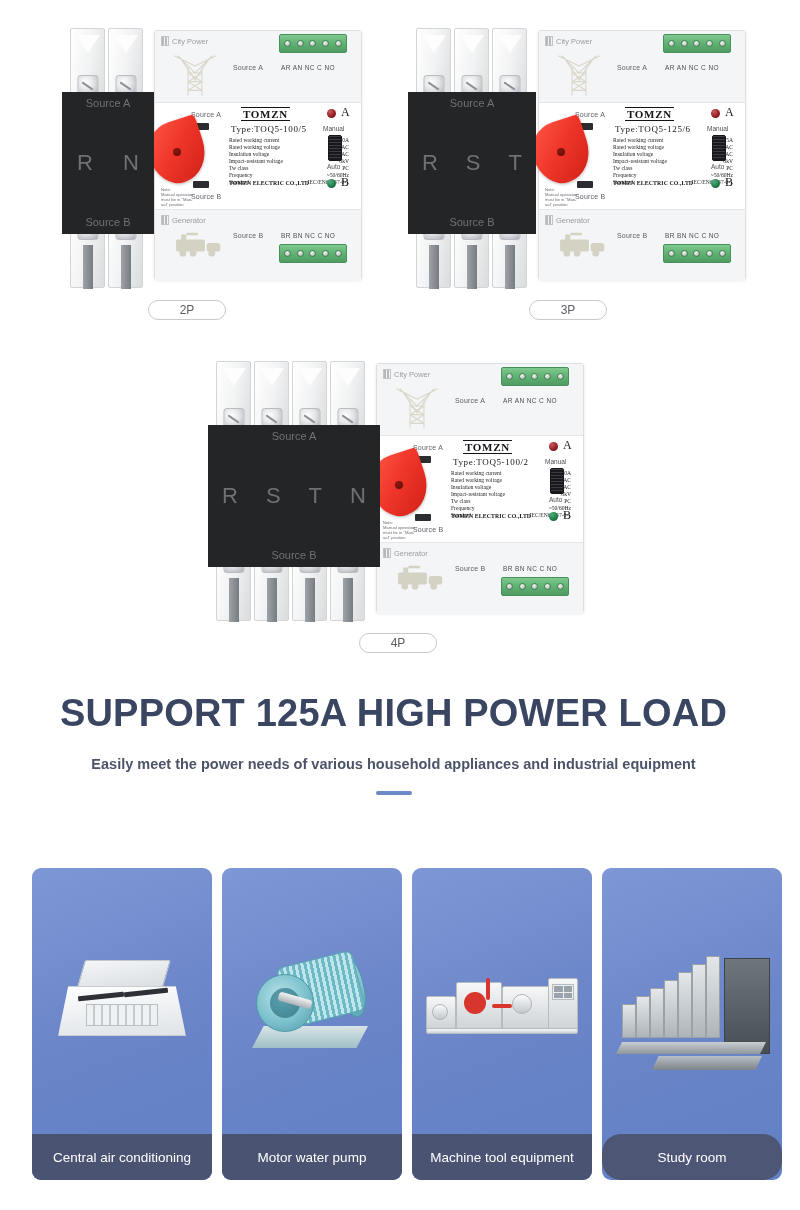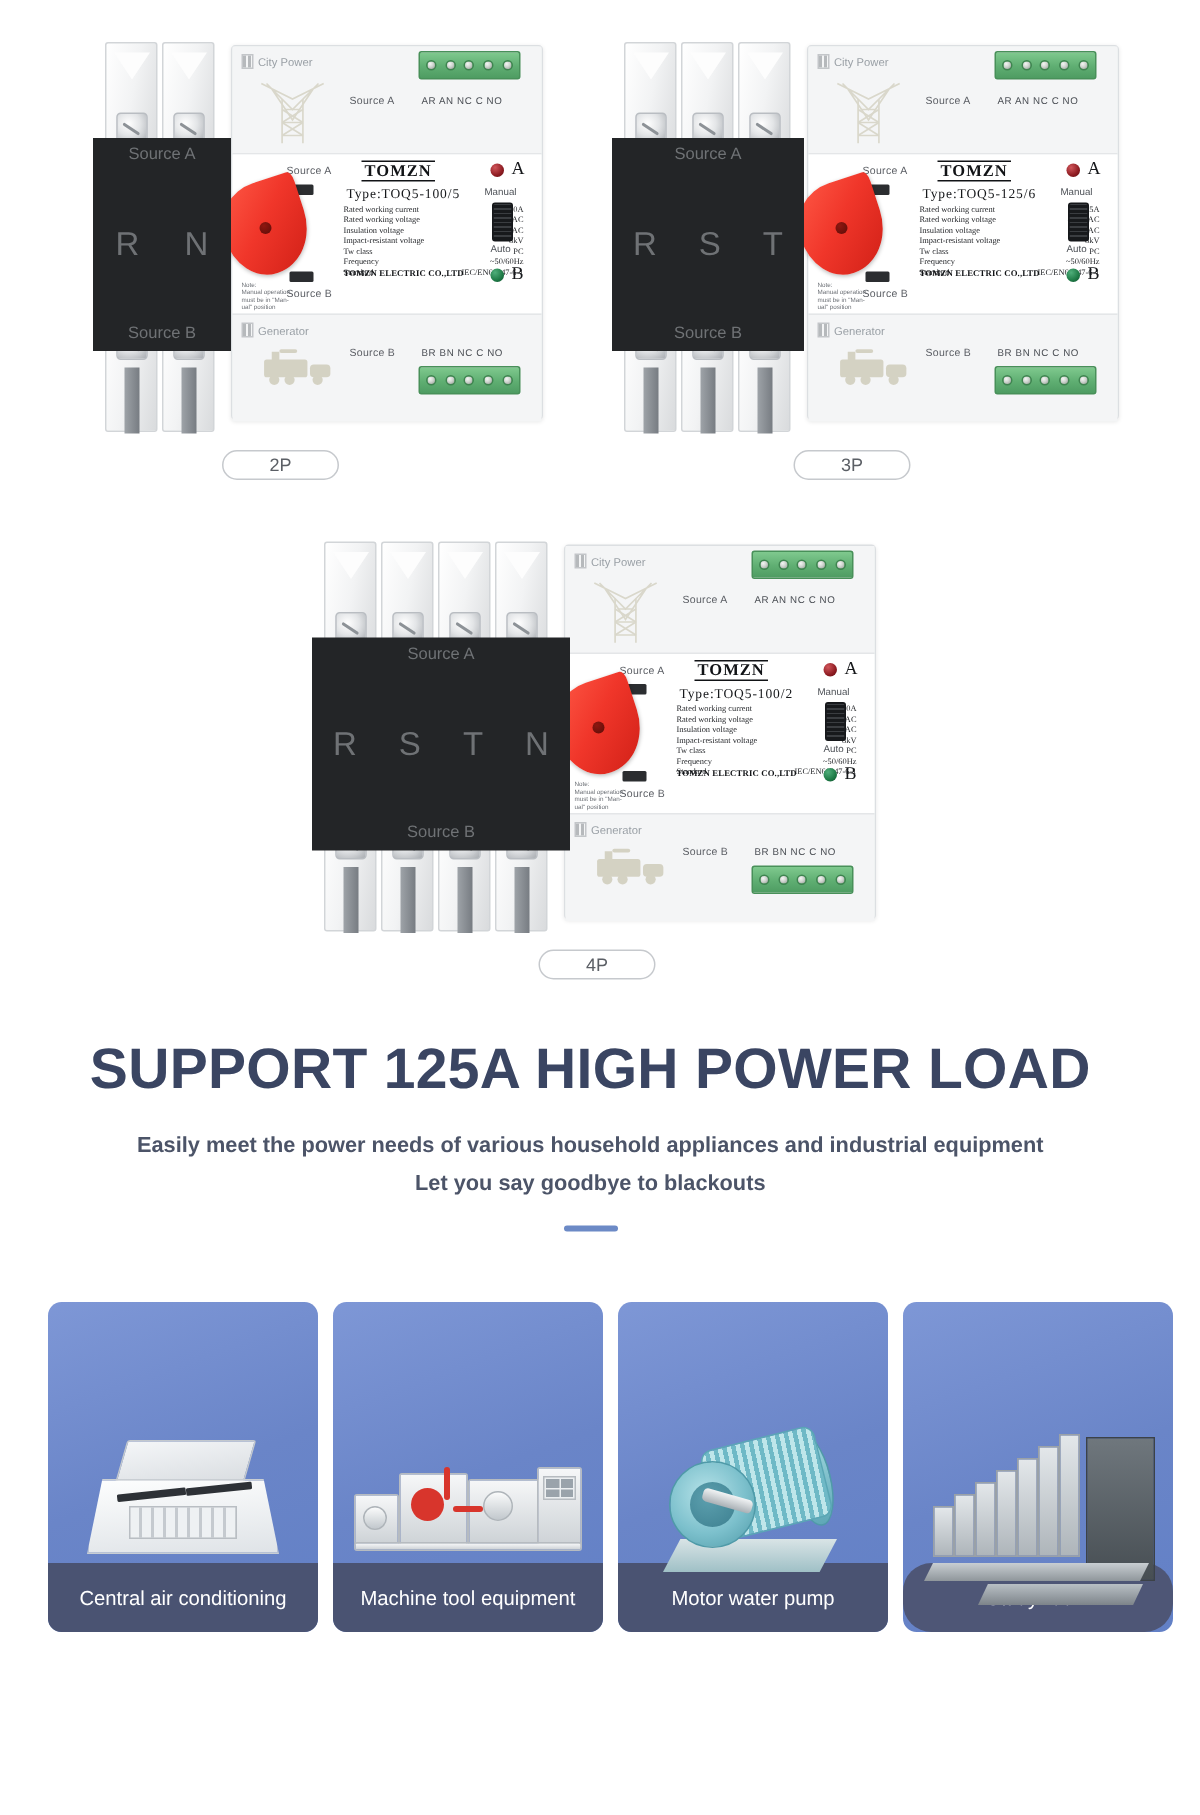--- a/index.html
+++ b/index.html
@@ -149,21 +149,21 @@
   .divider {
     margin: 14px auto 0; width: 36px; height: 4px; background: #6c8ac6; border-radius: 2px;
   }
 
   
   .cards {
     position: absolute; left: 32px; top: 868px;
     display: flex; gap: 10px;
   }
   .card {
-    width: 180px; height: 220px; border-radius: 9px; overflow: hidden;
+    width: 180px; height: 312px; border-radius: 9px; overflow: hidden;
     background: linear-gradient(160deg,#7e97d6 0%,#6a85c8 52%,#6280c6 100%);
     display: flex; flex-direction: column; position: relative;
   }
   .card .art { flex: 1; position: relative; }
   .card .cap {
     height: 46px; background: #4a5372; color: #fff;
     display: flex; align-items: center; justify-content: center;
     font-size: 13.5px;
   }
   .card:nth-child(4) .cap { background: #4e5676; border-radius: 19px; }
@@ -726,38 +726,51 @@
     </div>
   </div>
 
   <div class="pill" style="left:359px; top:633px;">4P</div>
 </div>
 
 <div class="headline">
   <h1>SUPPORT 125A HIGH POWER LOAD</h1>
   <div class="sub">
     <div>Easily meet the power needs of various household appliances and industrial equipment</div>
-    <div>Let you say goodbye to blackouts</div>
   </div>
   <div class="divider"></div>
 </div>
 
 <div class="cards">
 
   <div class="card">
     <div class="art">
       <div class="ac-unit">
         <div class="top"></div>
         <div class="plate"></div>
         <div class="grille"></div>
         <div class="slot" style="left:20px; top:34px; width:46px; transform:rotate(-6deg);"></div>
         <div class="slot" style="left:66px; top:30px; width:44px; transform:rotate(-6deg);"></div>
       </div>
     </div>
     <div class="cap">Central air conditioning</div>
+  </div>
+
+  <div class="card">
+    <div class="art">
+      <div class="motor">
+        <div class="base"></div>
+        <div class="cap1"></div>
+        <div class="drum"></div>
+        <div class="front"></div>
+        <div class="hole2"></div>
+        <div class="shaft"></div>
+      </div>
+    </div>
+    <div class="cap">Motor water pump</div>
   </div>
 
   <div class="card">
     <div class="art">
       <div class="machine">
         <div class="frame" style="left:0; top:28px; width:30px; height:34px;"></div>
         <div class="frame" style="left:30px; top:14px; width:46px; height:50px;"></div>
         <div class="frame" style="left:76px; top:18px; width:48px; height:44px;"></div>
         <div class="frame" style="left:122px; top:10px; width:30px; height:54px;"></div>
         <div class="roll" style="left:38px; top:24px; width:22px; height:22px; background:#d8352c;"></div>
@@ -772,34 +785,20 @@
             <i></i>
           </div>
         <div class="frame" style="left:0; top:60px; width:152px; height:6px;"></div>
       </div>
     </div>
     <div class="cap">Machine tool equipment</div>
   </div>
 
   <div class="card">
     <div class="art">
-      <div class="motor">
-        <div class="base"></div>
-        <div class="cap1"></div>
-        <div class="drum"></div>
-        <div class="front"></div>
-        <div class="hole2"></div>
-        <div class="shaft"></div>
-      </div>
-    </div>
-    <div class="cap">Motor water pump</div>
-  </div>
-
-  <div class="card">
-    <div class="art">
       <div class="press">
         <div class="tower" style="left:6px;  width:14px; height:34px;"></div>
         <div class="tower" style="left:20px; width:14px; height:42px;"></div>
         <div class="tower" style="left:34px; width:14px; height:50px;"></div>
         <div class="tower" style="left:48px; width:14px; height:58px;"></div>
         <div class="tower" style="left:62px; width:14px; height:66px;"></div>
         <div class="tower" style="left:76px; width:14px; height:74px;"></div>
         <div class="tower" style="left:90px; width:14px; height:82px;"></div>
         <div class="bigbox"></div>
         <div class="deck"></div>

